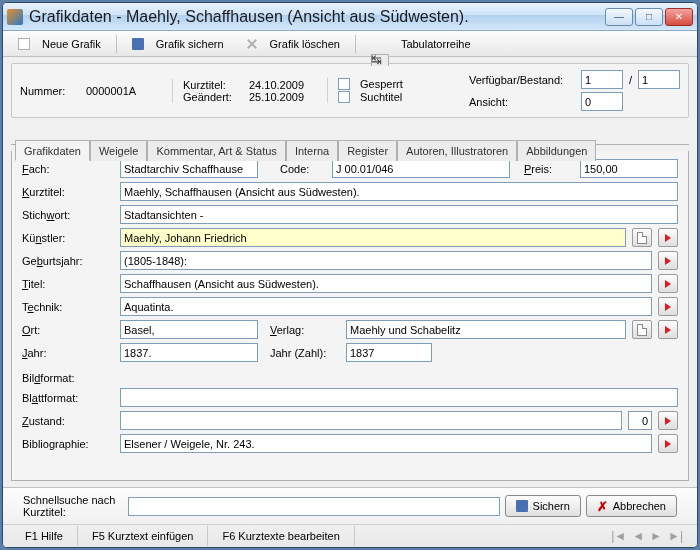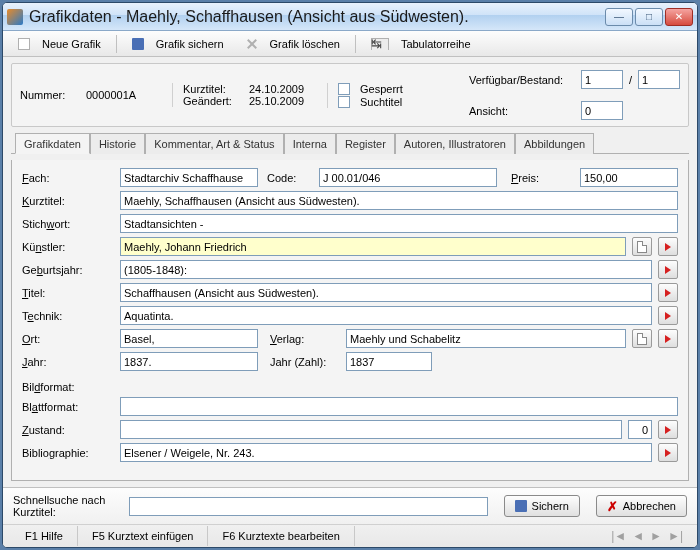--- a/index.html
+++ b/index.html
@@ -21,32 +21,32 @@
 .ticon.del::before,.ticon.del::after{content:"";position:absolute;left:5px;top:0;width:2px;height:12px;background:#b0b0b0;transform:rotate(45deg)}
 .ticon.del::after{transform:rotate(-45deg)}
 .ticon.tab::before{content:"↹";position:absolute;font-size:13px;top:-3px;left:-1px;color:#444}
 .content{flex:1;padding:6px 8px;display:flex;flex-direction:column;gap:6px;overflow:hidden}
 .panel{border:1px solid #c8c8c8;background:#f4f4f4;padding:6px 8px;border-radius:2px}
 .row{display:flex;align-items:center;gap:6px}
 .lbl{color:#000}
 .inp{height:19px;border:1px solid #7f9db9;background:#fff;padding:0 3px;line-height:17px}
 .inp.yellow{background:#ffffcc}
 .tabs{display:flex;border-bottom:1px solid #b0b0b0;padding-left:4px;gap:0}
-.tab{padding:4px 8px 3px;border:1px solid #b0b0b0;border-bottom:none;background:#ececec;margin-bottom:-1px;color:#333;position:relative;top:0}
+.tab{padding:4px 8px 3px;border:1px solid #b0b0b0;border-bottom:none;background:#ececec;margin-bottom:-1px;color:#333;position:relative;top:16px}
 .tab.active{background:#f4f4f4;border-bottom:1px solid #f4f4f4}
 .formarea{border:1px solid #b0b0b0;border-top:none;background:#f4f4f4;padding:8px 10px 4px;flex:1;overflow:hidden}
 .frow{display:flex;align-items:center;margin-bottom:4px;gap:6px}
 .flbl{width:92px;text-decoration:none}
 .flbl u{text-decoration:underline}
 .ibtn{width:20px;height:19px;border:1px solid #9a9a9a;background:linear-gradient(to bottom,#fdfdfd,#dedede);display:flex;align-items:center;justify-content:center;border-radius:2px}
 .arr-red{width:0;height:0;border-top:4px solid transparent;border-bottom:4px solid transparent;border-left:6px solid #d62020}
 .doc-ic{width:10px;height:12px;border:1px solid #888;background:#fff;position:relative}
 .doc-ic::after{content:"";position:absolute;right:-1px;top:-1px;width:4px;height:4px;background:#f4f4f4;border-left:1px solid #888;border-bottom:1px solid #888}
 .footer{border-top:1px solid #c0c0c0;background:linear-gradient(to bottom,#fdfdfd,#e8e8e8);padding:0}
-.frow2{display:flex;align-items:center;padding:6px 10px;gap:16px;border-bottom:1px solid #d0d0d0}
+.frow2{display:flex;align-items:center;padding:6px 20px;gap:5px;border-bottom:1px solid #d0d0d0}
 .btn{height:22px;padding:0 10px;border:1px solid #8a8a8a;border-radius:3px;background:linear-gradient(to bottom,#fdfdfd,#e0e0e0);display:flex;align-items:center;gap:5px}
 .status{display:flex;align-items:center;height:22px;padding:0 8px}
 .scell{padding:0 14px;border-right:1px solid #c8c8c8;height:20px;display:flex;align-items:center}
 .nav{margin-left:auto;display:flex;gap:6px;padding-right:6px}
 .navb{color:#a0a0a0;font-size:12px}
 .chk{width:12px;height:12px;border:1px solid #7f9db9;background:#fff;display:inline-block;margin-right:4px;vertical-align:middle}
 </style>
 </head>
 <body>
 
@@ -107,43 +107,43 @@
               <span>Suchtitel</span>
             </div>
         </div>
         <div style="margin-left:auto">
           <div class="row">
               <span style="width:106px">Verfügbar/Bestand:</span>
               <input class="inp" style="width: 42px;" value="1">
               <span>/</span>
               <input class="inp" style="width: 42px;" value="1">
             </div>
-          <div class="row" style="margin-top:12px">
+          <div class="row" style="margin-top:3px">
               <span style="width:106px">Ansicht:</span>
               <input class="inp" style="width: 42px;" value="0">
             </div>
         </div>
       </div>
     </div>
 
     <div class="tabs">
       <div class="tab active">Grafikdaten</div>
-      <div class="tab">Historie</div>
+      <div class="tab">Weigele</div>
       <div class="tab">Kommentar, Art &amp; Status</div>
       <div class="tab">Interna</div>
       <div class="tab">Register</div>
       <div class="tab">Autoren, Illustratoren</div>
       <div class="tab">Abbildungen</div>
     </div>
 
     <div class="formarea">
       <div class="frow">
         <span class="flbl"><u>F</u>ach:</span>
         <input class="inp" style="width: 138px;" value="Stadtarchiv Schaffhause">
-        <span style="width:46px;margin-left:3px">Code:</span>
+        <span style="width:46px;margin-left:16px">Code:</span>
         <input class="inp" style="width: 178px;" value="J 00.01/046">
         <span style="width:50px;margin-left:8px"><u>P</u>reis:</span>
         <input class="inp" style="width: 98px; margin-left: auto;" value="150,00">
       </div>
       <div class="frow">
         <span class="flbl"><u>K</u>urztitel:</span>
         <input class="inp" style="flex: 1 1 0%;" value="Maehly, Schaffhausen (Ansicht aus Südwesten).">
       </div>
       <div class="frow">
         <span class="flbl">Stich<u>w</u>ort:</span>

